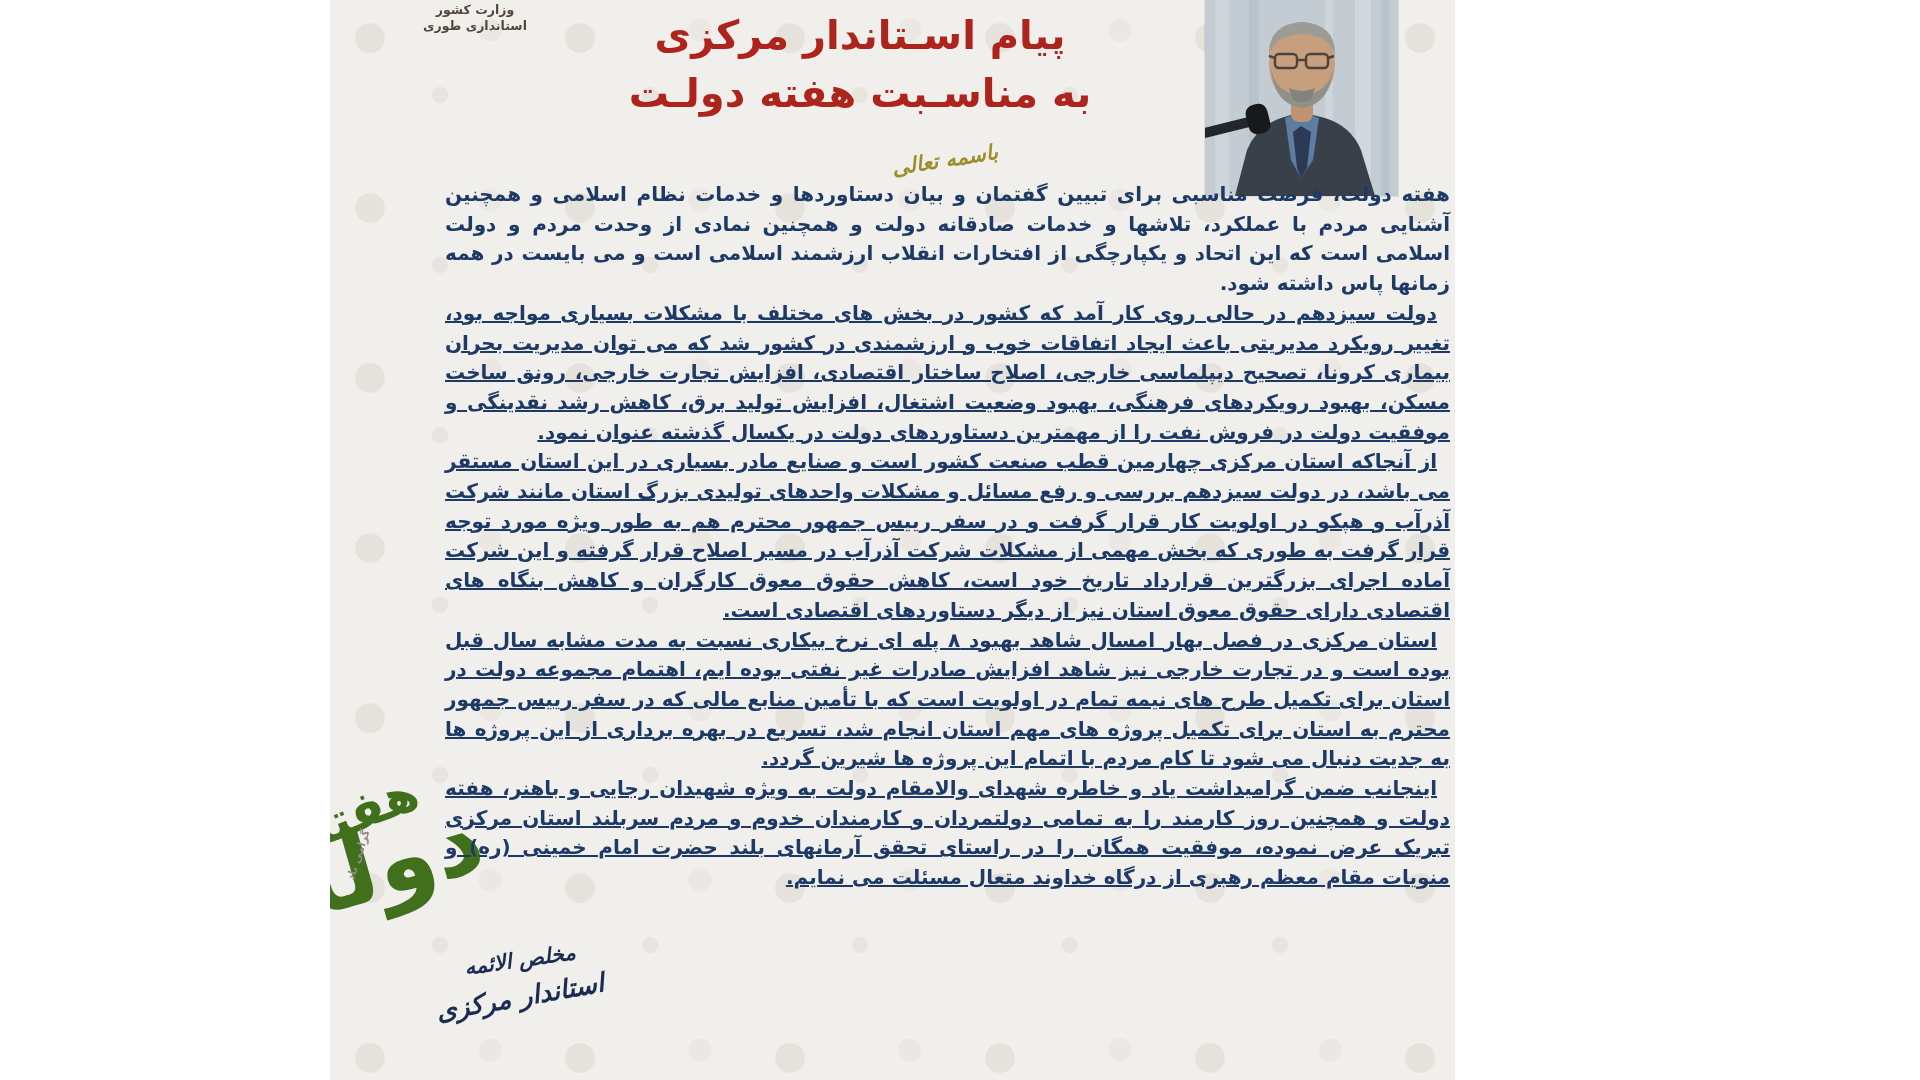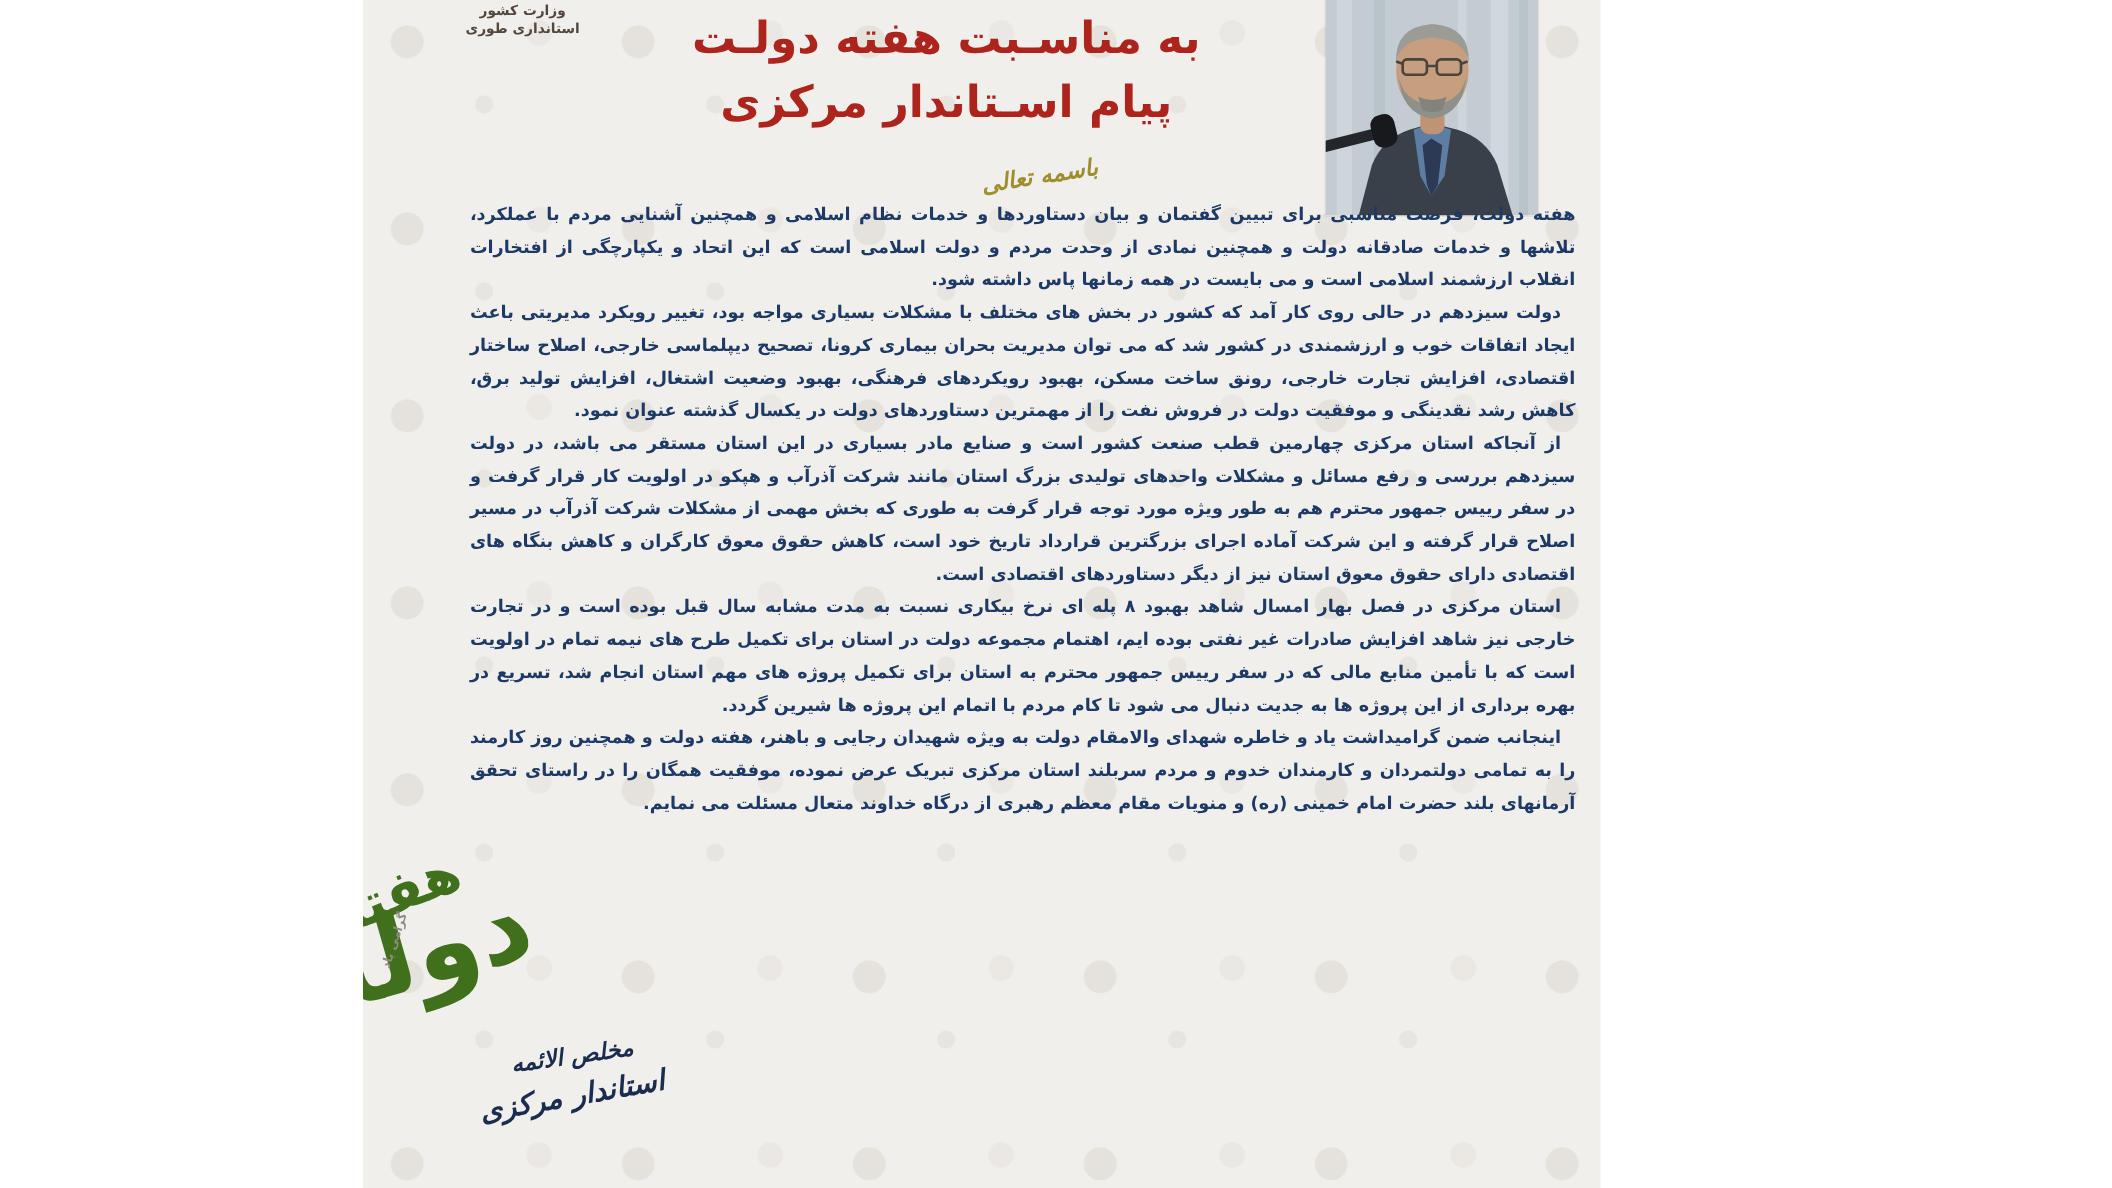--- a/index.html
+++ b/index.html
@@ -76,32 +76,32 @@
     font-size: 21px;
     font-weight: 700;
     font-style: italic;
     color: #9d8f2e;
     transform: rotate(-9deg);
     z-index: 2;
   }
   
   .body-text {
     position: absolute;
-    left: 97px; top: 180px;
+    left: 115px; top: 180px;
     width: 1005px;
     direction: rtl;
     text-align: justify;
     color: #1d3a66;
-    font-size: 16px;
+    font-size: 20px;
     line-height: 29.7px;
     font-weight: 700;
     z-index: 2;
   }
   .body-text p { margin: 0; }
-  .body-text p + p { text-indent: 13px; }
+  .body-text p + p { text-indent: 13px; text-decoration: underline; }
   
   .emblem {
     position: absolute;
     left: -12px; top: 778px;
     width: 185px; height: 300px;
     transform: rotate(-16deg);
     color: #41701d;
     font-weight: 700;
     z-index: 1;
     text-align: center;
@@ -138,22 +138,22 @@
 
 <div class="page">
   <div class="doc">
 
     <div class="letterhead">
       <div>وزارت کشور</div>
       <div>استانداری طوری</div>
     </div>
 
     <div class="title">
+      <div class="t-line">پیام اسـتاندار مرکزی</div>
       <div class="t-line">به مناسـبت هفته دولـت</div>
-      <div class="t-line">پیام اسـتاندار مرکزی</div>
     </div>
 
     <div class="photo">
       <svg width="193" height="196" viewBox="0 0 193 196" xmlns="http://www.w3.org/2000/svg">
 
         <rect x="0" y="0" width="193" height="196" fill="#c3ccd3"></rect>
         <rect x="10" y="0" width="14" height="196" fill="#d3dade" opacity="0.7"></rect>
         <rect x="44" y="0" width="10" height="196" fill="#b2bcc4" opacity="0.6"></rect>
         <rect x="150" y="0" width="16" height="196" fill="#d6dde1" opacity="0.7"></rect>
         <rect x="176" y="0" width="8" height="196" fill="#aeb9c1" opacity="0.5"></rect>

